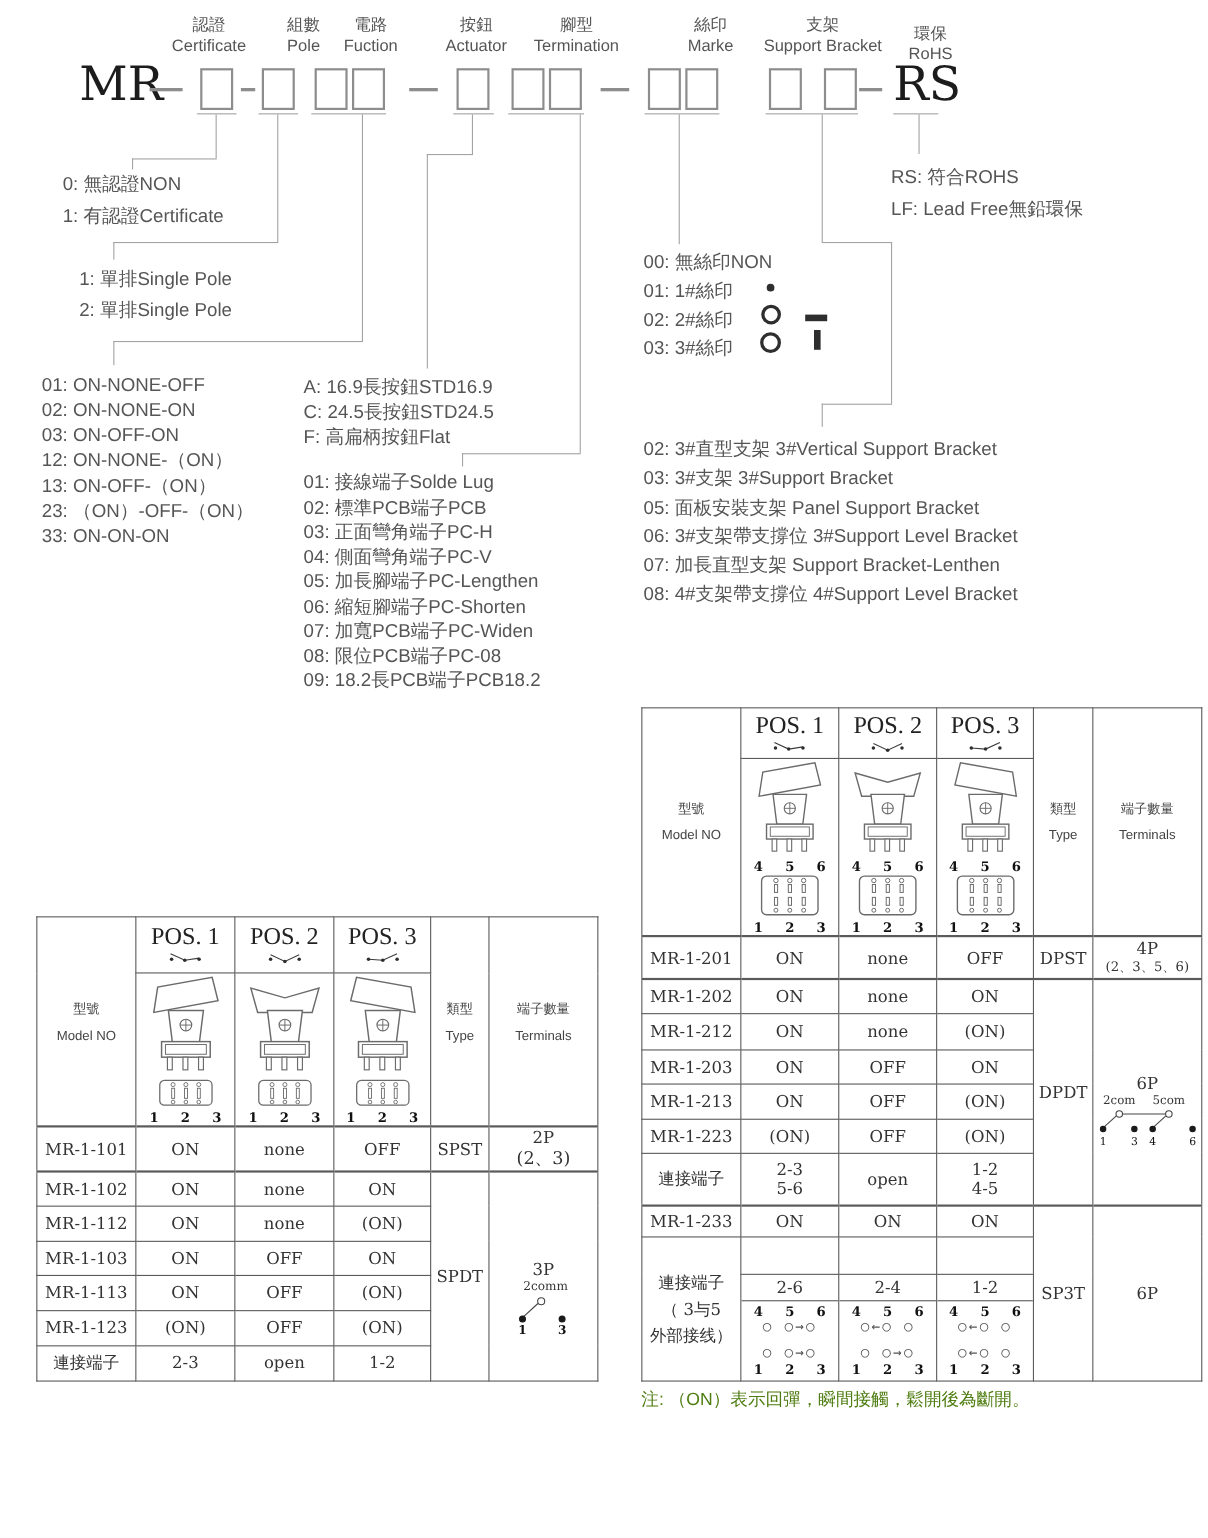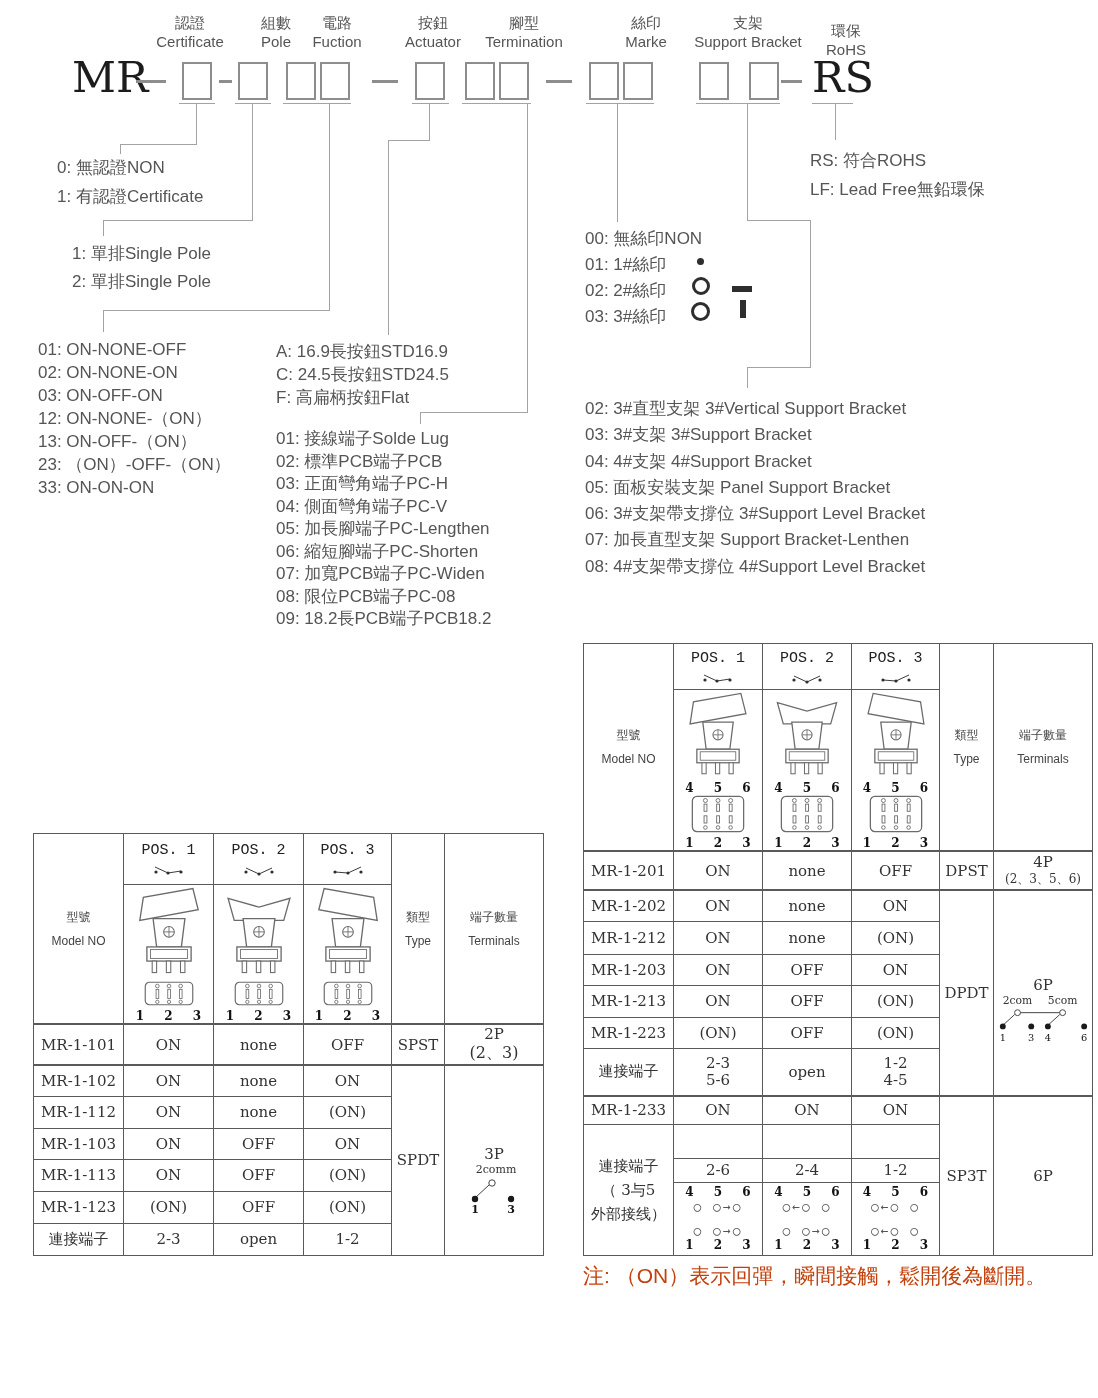--- a/index.html
+++ b/index.html
@@ -17,28 +17,28 @@
   .mark{position:absolute;background:#2e2e2e}
   .ring{position:absolute;border:3px solid #2e2e2e;border-radius:50%;background:#fff}
   .dot{position:absolute;background:#2e2e2e;border-radius:50%}
   .tbl{position:absolute;border-collapse:collapse;table-layout:fixed;background:#fff}
   .tbl td{border:1px solid #5a5a5a;text-align:center;vertical-align:middle;
           font-family:"DejaVu Serif",serif;font-size:15px;color:#333;padding:0;overflow:hidden}
   .cn{font-family:"Liberation Sans",sans-serif;font-size:16px;color:#444}
   .hcn{font-family:"Liberation Sans",sans-serif;font-size:12px;line-height:24px;color:#444}
   .bb2{border-bottom-width:2px !important}
   .posh{vertical-align:top;padding-top:2px !important}
-  .poslabel{font-family:Liberation Mono, monospace;font-size:15px;line-height:22px;color:#222}
+  .poslabel{font-family:Liberation Serif, serif;font-size:22px;line-height:22px;color:#222}
   .fnum{font-family:"DejaVu Serif",serif;font-weight:bold;font-size:12px;line-height:13px;
         letter-spacing:8px;color:#111;text-indent:8px}
   .srow{font-family:"DejaVu Sans Mono",monospace;font-size:13px;line-height:16px;
         color:#555;letter-spacing:2px}
   .sphead{border-bottom:1px solid #5a5a5a;height:23px;line-height:23px;
           font-family:"DejaVu Serif",serif;font-size:15px;color:#333}
-  .note{position:absolute;font-size:21px;color:#c2410c;white-space:nowrap}
+  .note{position:absolute;font-size:16px;color:#4d7c0f;white-space:nowrap}
   .term-split{display:flex;flex-direction:column;height:100%;justify-content:space-between;align-items:center}
   svg text{font-family:"DejaVu Serif",serif}
 </style>
 </head>
 <body>
 
 <svg width="0" height="0" style="position:absolute">
   <defs>
     <symbol id="cap1" viewBox="0 0 90 104">
         <path d="M12,40 L16,14 L72,4 L78,28 Z" fill="#fff" stroke="#6b6b6b" stroke-width="1.5"></path>
@@ -241,21 +241,20 @@
 
 <div class="dot" style="left:697px;top:258px;width:7px;height:7px"></div>
 <div class="ring" style="left:692px;top:277px;width:12px;height:12px"></div>
 <div class="mark" style="left:732px;top:286px;width:20px;height:6px"></div>
 <div class="ring" style="left:691px;top:302px;width:13px;height:13px"></div>
 <div class="mark" style="left:740px;top:300px;width:6px;height:18px"></div>
 
 <div class="olist" style="left:585px;top:396px;line-height:26.3px">
   <div>02: 3#直型支架  3#Vertical Support Bracket</div>
   <div>03: 3#支架  3#Support Bracket</div>
-  <div>04: 4#支架  4#Support Bracket</div>
   <div>05: 面板安裝支架  Panel Support Bracket</div>
   <div>06: 3#支架帶支撐位  3#Support Level Bracket</div>
   <div>07: 加長直型支架 Support Bracket-Lenthen</div>
   <div>08: 4#支架帶支撐位 4#Support Level Bracket</div>
 </div>
 <div class="olist" style="left:810px;top:146px;line-height:29px">
   <div>RS: 符合ROHS</div>
   <div>LF: Lead Free無鉛環保</div>
 </div>
 

